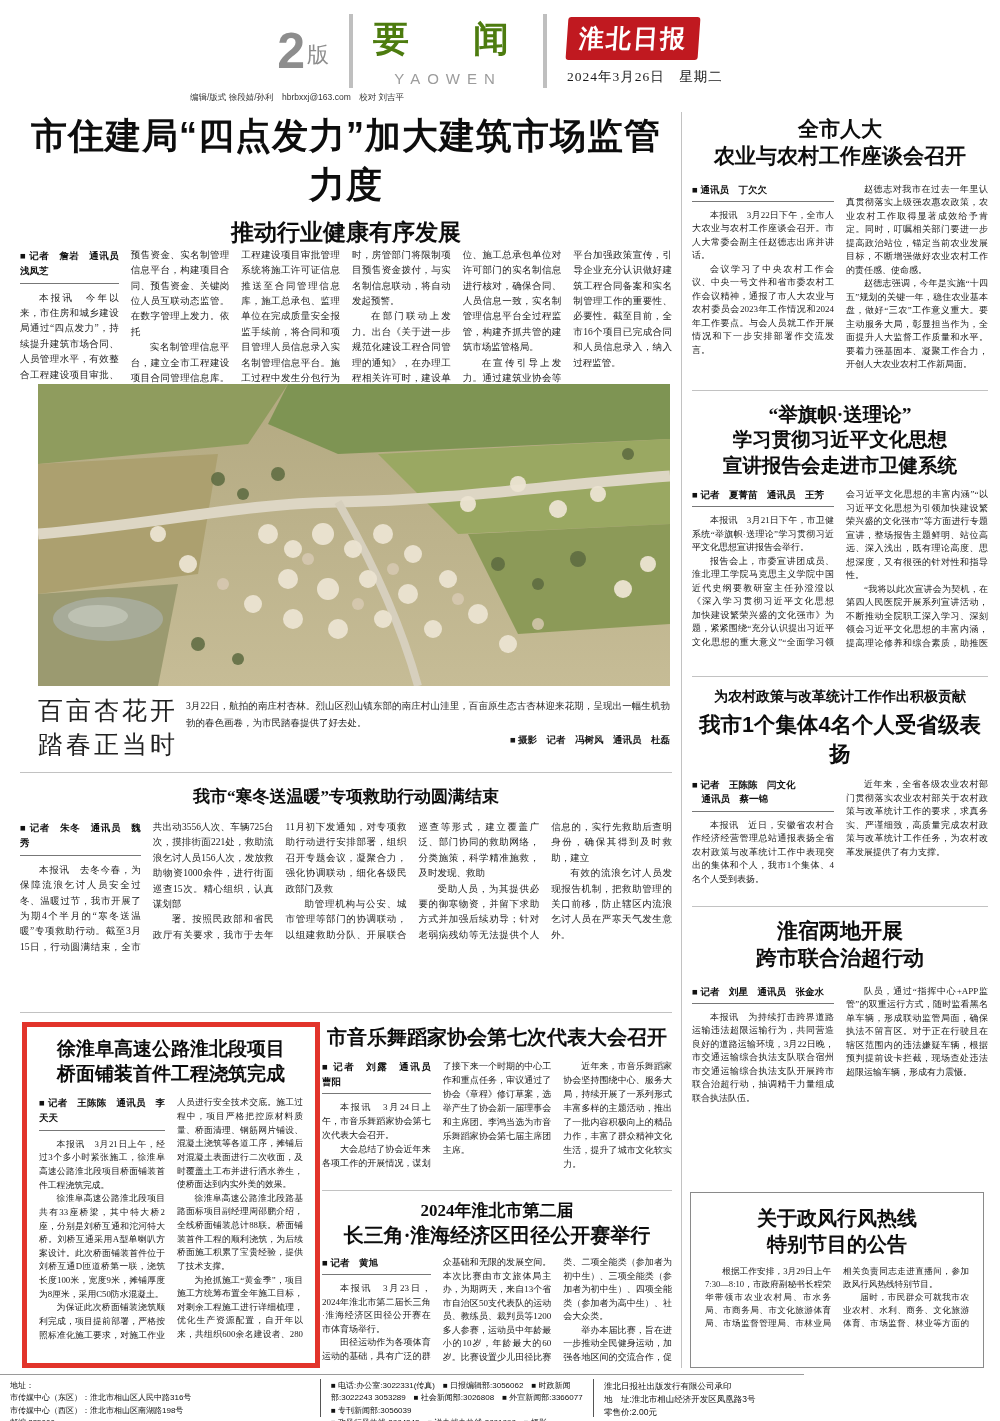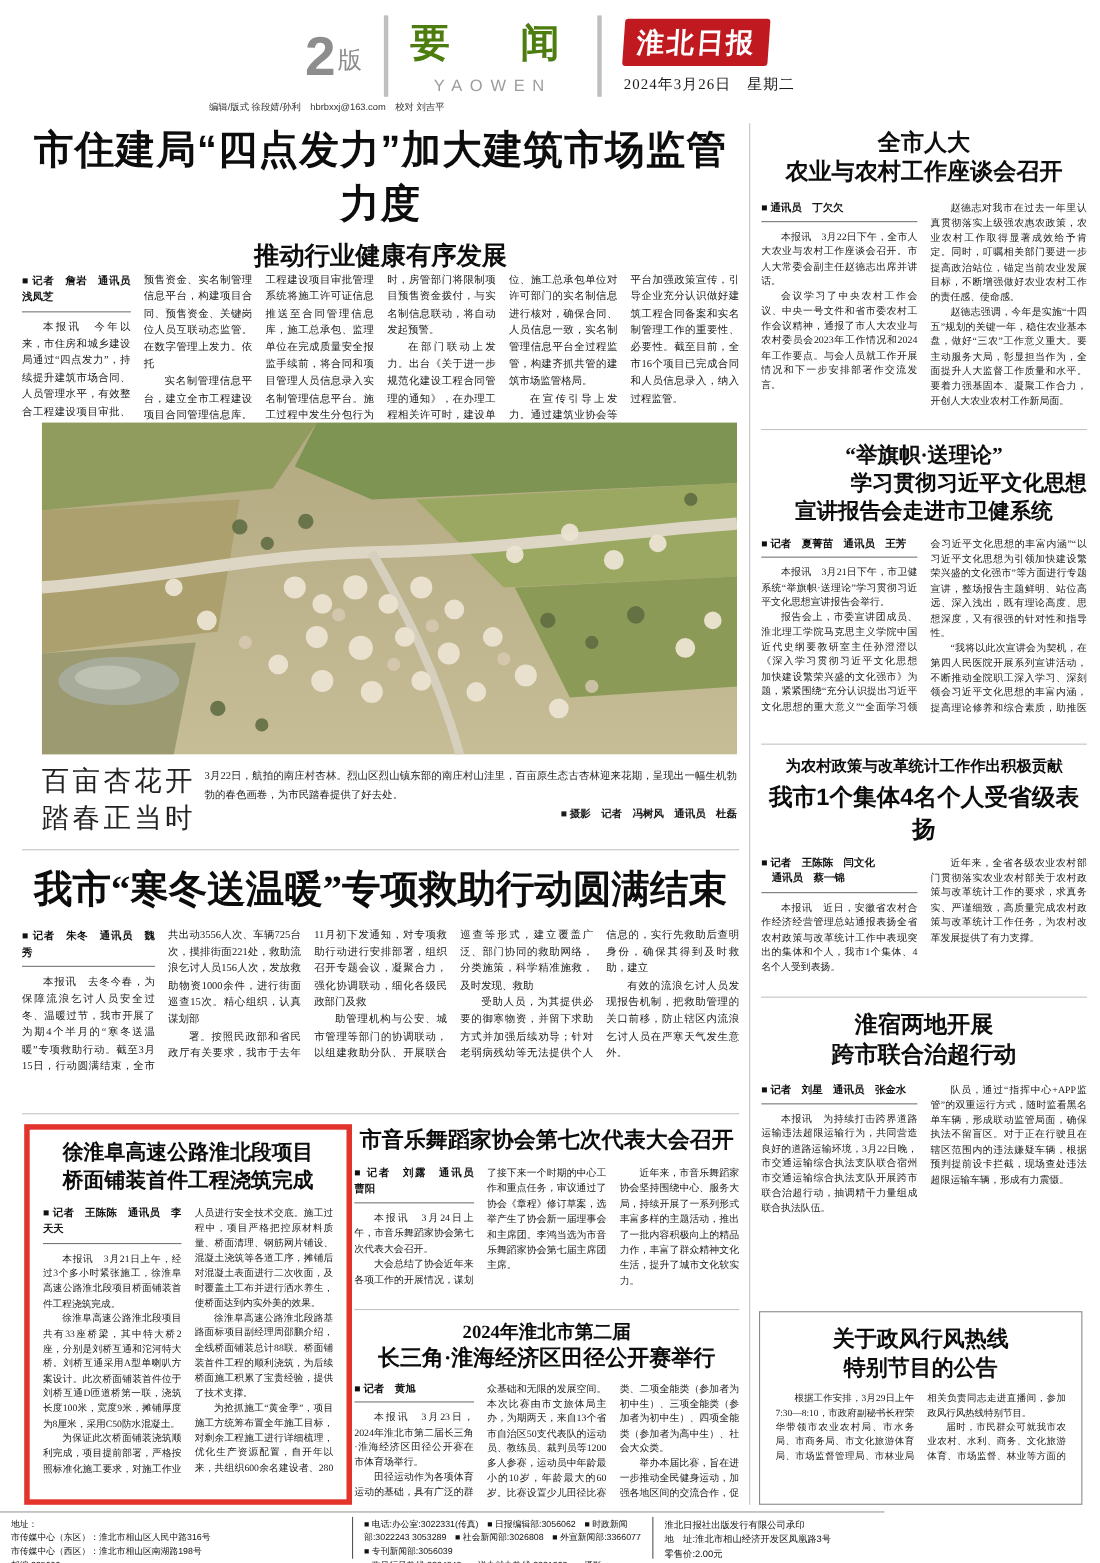--- a/index.html
+++ b/index.html
@@ -162,21 +162,21 @@
     </div>
     <div class="cap-textwrap">
       <p class="cap-text">3月22日，航拍的南庄村杏林。烈山区烈山镇东部的南庄村山洼里，百亩原生态古杏林迎来花期，呈现出一幅生机勃勃的春色画卷，为市民踏春提供了好去处。</p>
       <div class="cap-credit">■ 摄影　记者　冯树风　通讯员　杜磊</div>
     </div>
   </div>
 
   <div class="hdiv" style="left:20px;top:772px;width:652px;"></div>
 
   <div style="position:absolute;left:20px;top:786px;width:652px;">
-    <div class="hl-serif" style="font-size:35px;">我市“寒冬送温暖”专项救助行动圆满结束</div>
+    <div class="hl-serif" style="font-size:17px;">我市“寒冬送温暖”专项救助行动圆满结束</div>
     <div class="body" style="margin-top:12px;column-count:5;height:158px;">
       <div class="byline">■ 记者　朱冬　通讯员　魏秀</div>
       <p>本报讯　去冬今春，为保障流浪乞讨人员安全过冬、温暖过节，我市开展了为期4个半月的“寒冬送温暖”专项救助行动。截至3月15日，行动圆满结束，全市共出动3556人次、车辆725台次，摸排街面221处，救助流浪乞讨人员156人次，发放救助物资1000余件，进行街面巡查15次。精心组织，认真谋划部</p>
       <p>署。按照民政部和省民政厅有关要求，我市于去年11月初下发通知，对专项救助行动进行安排部署，组织召开专题会议，凝聚合力，强化协调联动，细化各级民政部门及救</p>
       <p>助管理机构与公安、城市管理等部门的协调联动，以组建救助分队、开展联合巡查等形式，建立覆盖广泛、部门协同的救助网络，分类施策，科学精准施救，及时发现、救助</p>
       <p>受助人员，为其提供必要的御寒物资，并留下求助方式并加强后续劝导；针对老弱病残幼等无法提供个人信息的，实行先救助后查明身份，确保其得到及时救助，建立</p>
       <p>有效的流浪乞讨人员发现报告机制，把救助管理的关口前移，防止辖区内流浪乞讨人员在严寒天气发生意外。</p>
     </div>
   </div>
 
@@ -230,21 +230,21 @@
       <p>赵德志对我市在过去一年里认真贯彻落实上级强农惠农政策，农业农村工作取得显著成效给予肯定。同时，叮嘱相关部门要进一步提高政治站位，锚定当前农业发展目标，不断增强做好农业农村工作的责任感、使命感。</p>
       <p>赵德志强调，今年是实施“十四五”规划的关键一年，稳住农业基本盘，做好“三农”工作意义重大。要主动服务大局，彰显担当作为，全面提升人大监督工作质量和水平。要着力强基固本、凝聚工作合力，开创人大农业农村工作新局面。</p>
 
     </div>
   </div>
 
   <div class="hdiv" style="left:692px;top:390px;width:296px;"></div>
 
   <div style="position:absolute;left:692px;top:402px;width:296px;">
     <div class="hl-serif" style="font-size:19.5px;">“举旗帜·送理论”</div>
-    <div class="hl-serif" style="font-size:19.5px;text-align:right;">学习贯彻习近平文化思想</div>
+    <div class="hl-serif" style="font-size:19.5px;">学习贯彻习近平文化思想</div>
     <div class="hl-serif" style="font-size:19.5px;">宣讲报告会走进市卫健系统</div>
     <div class="body" style="margin-top:10px;column-count:2;height:170px;font-size:9px;line-height:1.5;">
       <div class="byline">■ 记者　夏菁苗　通讯员　王芳</div>
       <p>本报讯　3月21日下午，市卫健系统“举旗帜·送理论”学习贯彻习近平文化思想宣讲报告会举行。</p>
       <p>报告会上，市委宣讲团成员、淮北理工学院马克思主义学院中国近代史纲要教研室主任孙澄澄以《深入学习贯彻习近平文化思想　加快建设繁荣兴盛的文化强市》为题，紧紧围绕“充分认识提出习近平文化思想的重大意义”“全面学习领会习近平文化思想的丰富内涵”“以习近平文化思想为引领加快建设繁荣兴盛的文化强市”等方面进行专题宣讲，整场报告主题鲜明、站位高远、深入浅出，既有理论高度、思想深度，又有很强的针对性和指导性。</p>
       <p>“我将以此次宣讲会为契机，在第四人民医院开展系列宣讲活动，不断推动全院职工深入学习、深刻领会习近平文化思想的丰富内涵，提高理论修养和综合素质，助推医院高质量发展。”市第四人民医院党总支书记荆涛表示。</p>
     </div>
   </div>
 
   <div class="hdiv" style="left:692px;top:676px;width:296px;"></div>

